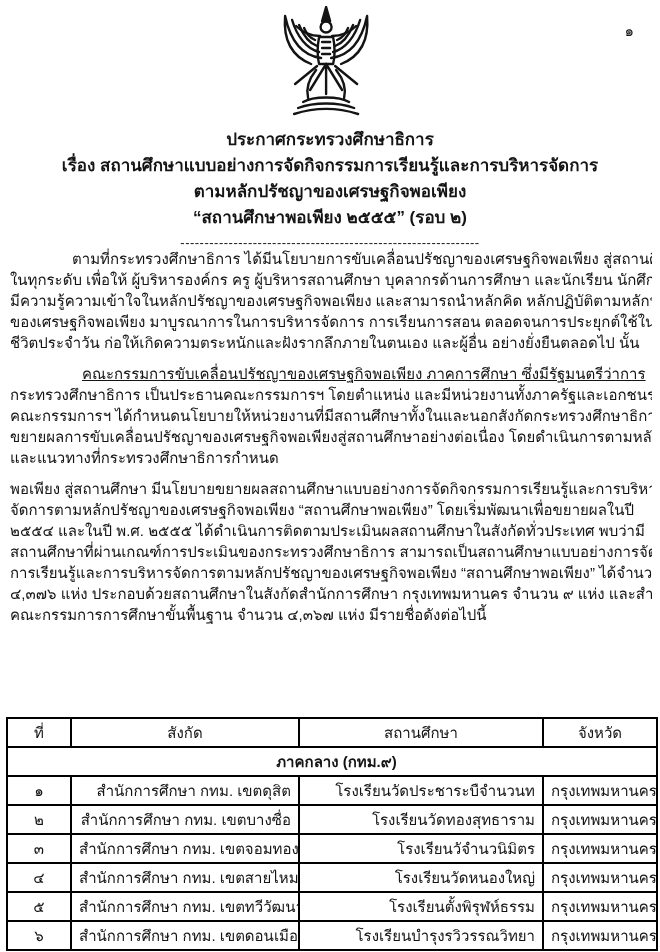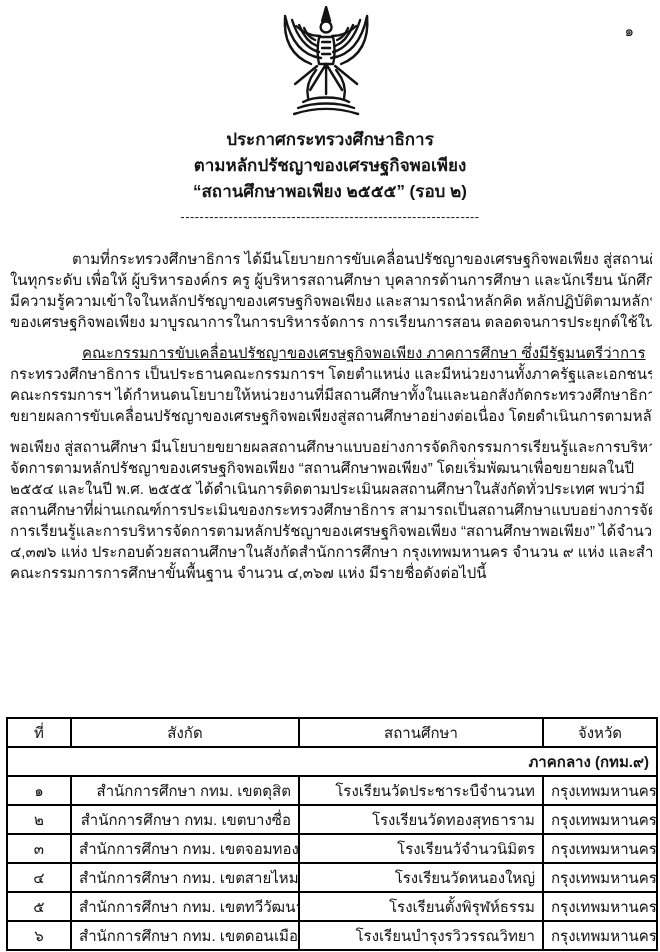--- a/index.html
+++ b/index.html
@@ -43,21 +43,21 @@
   table.doc-table {
     position:absolute; top:717px; left:6px;
     width:650px; table-layout:fixed;
     border-collapse:collapse; font-size:15px;
   }
   .doc-table th, .doc-table td {
     border:2px solid #000; padding:0 7px;
     overflow:hidden; white-space:nowrap;
   }
   .doc-table thead th { height:27px; font-weight:normal; text-align:center; }
-  .doc-table td.section { height:27px; font-weight:bold;padding-left:16px; }
+  .doc-table td.section { height:27px; text-align:center; font-weight:bold;padding-left:16px; }
   .doc-table td { height:27px; text-align:right; }
   .doc-table td.num { text-align:center; }
 </style>
 </head>
 <body>
 
 <div class="page">
 
   <div class="pageno">๑</div>
 
@@ -92,37 +92,40 @@
 
         <path d="M42 96 C52 90 78 90 88 96"></path>
         <path d="M37 102 C53 96 77 96 93 102"></path>
         <path d="M33 108 C55 101 75 101 97 108"></path>
       </g>
     </svg>
   </div>
 
   <div class="titleblock">
     <div class="title-line">ประกาศกระทรวงศึกษาธิการ</div>
+    <div class="title-line">เรื่อง  สถานศึกษาแบบอย่างการจัดกิจกรรมการเรียนรู้และการบริหารจัดการ</div>
     <div class="title-line">ตามหลักปรัชญาของเศรษฐกิจพอเพียง</div>
     <div class="title-line">“สถานศึกษาพอเพียง ๒๕๕๕” (รอบ ๒)</div>
     <div class="separator">--------------------------------------------------------------</div>
   </div>
 
   <div class="bodytext">
     <div class="para ind1">
       <div class="line first">ตามที่กระทรวงศึกษาธิการ  ได้มีนโยบายการขับเคลื่อนปรัชญาของเศรษฐกิจพอเพียง สู่สถานศึกษา</div>
       <div class="line">ในทุกระดับ เพื่อให้ ผู้บริหารองค์กร  ครู  ผู้บริหารสถานศึกษา  บุคลากรด้านการศึกษา และนักเรียน นักศึกษา</div>
       <div class="line">มีความรู้ความเข้าใจในหลักปรัชญาของเศรษฐกิจพอเพียง และสามารถนำหลักคิด หลักปฏิบัติตามหลักปรัชญา</div>
       <div class="line">ของเศรษฐกิจพอเพียง มาบูรณาการในการบริหารจัดการ การเรียนการสอน ตลอดจนการประยุกต์ใช้ใน</div>
+      <div class="line">ชีวิตประจำวัน  ก่อให้เกิดความตระหนักและฝังรากลึกภายในตนเอง และผู้อื่น อย่างยั่งยืนตลอดไป  นั้น</div>
     </div>
     <div class="para ind2">
       <div class="line first">คณะกรรมการขับเคลื่อนปรัชญาของเศรษฐกิจพอเพียง ภาคการศึกษา ซึ่งมีรัฐมนตรีว่าการ</div>
       <div class="line">กระทรวงศึกษาธิการ เป็นประธานคณะกรรมการฯ โดยตำแหน่ง และมีหน่วยงานทั้งภาครัฐและเอกชนร่วมเป็น</div>
       <div class="line">คณะกรรมการฯ  ได้กำหนดนโยบายให้หน่วยงานที่มีสถานศึกษาทั้งในและนอกสังกัดกระทรวงศึกษาธิการ มีการ</div>
       <div class="line">ขยายผลการขับเคลื่อนปรัชญาของเศรษฐกิจพอเพียงสู่สถานศึกษาอย่างต่อเนื่อง โดยดำเนินการตามหลักเกณฑ์</div>
+      <div class="line">และแนวทางที่กระทรวงศึกษาธิการกำหนด</div>
     </div>
     <div class="para ind3">
       <div class="line">พอเพียง สู่สถานศึกษา  มีนโยบายขยายผลสถานศึกษาแบบอย่างการจัดกิจกรรมการเรียนรู้และการบริหาร</div>
       <div class="line">จัดการตามหลักปรัชญาของเศรษฐกิจพอเพียง  “สถานศึกษาพอเพียง” โดยเริ่มพัฒนาเพื่อขยายผลในปี</div>
       <div class="line">๒๕๕๔  และในปี พ.ศ. ๒๕๕๕  ได้ดำเนินการติดตามประเมินผลสถานศึกษาในสังกัดทั่วประเทศ พบว่ามี</div>
       <div class="line">สถานศึกษาที่ผ่านเกณฑ์การประเมินของกระทรวงศึกษาธิการ สามารถเป็นสถานศึกษาแบบอย่างการจัดกิจกรรม</div>
       <div class="line">การเรียนรู้และการบริหารจัดการตามหลักปรัชญาของเศรษฐกิจพอเพียง  “สถานศึกษาพอเพียง”  ได้จำนวนทั้งสิ้น</div>
       <div class="line">๔,๓๗๖ แห่ง ประกอบด้วยสถานศึกษาในสังกัดสำนักการศึกษา กรุงเทพมหานคร จำนวน  ๙  แห่ง  และสำนักงาน</div>
       <div class="line">คณะกรรมการการศึกษาขั้นพื้นฐาน  จำนวน  ๔,๓๖๗ แห่ง  มีรายชื่อดังต่อไปนี้</div>
     </div>

